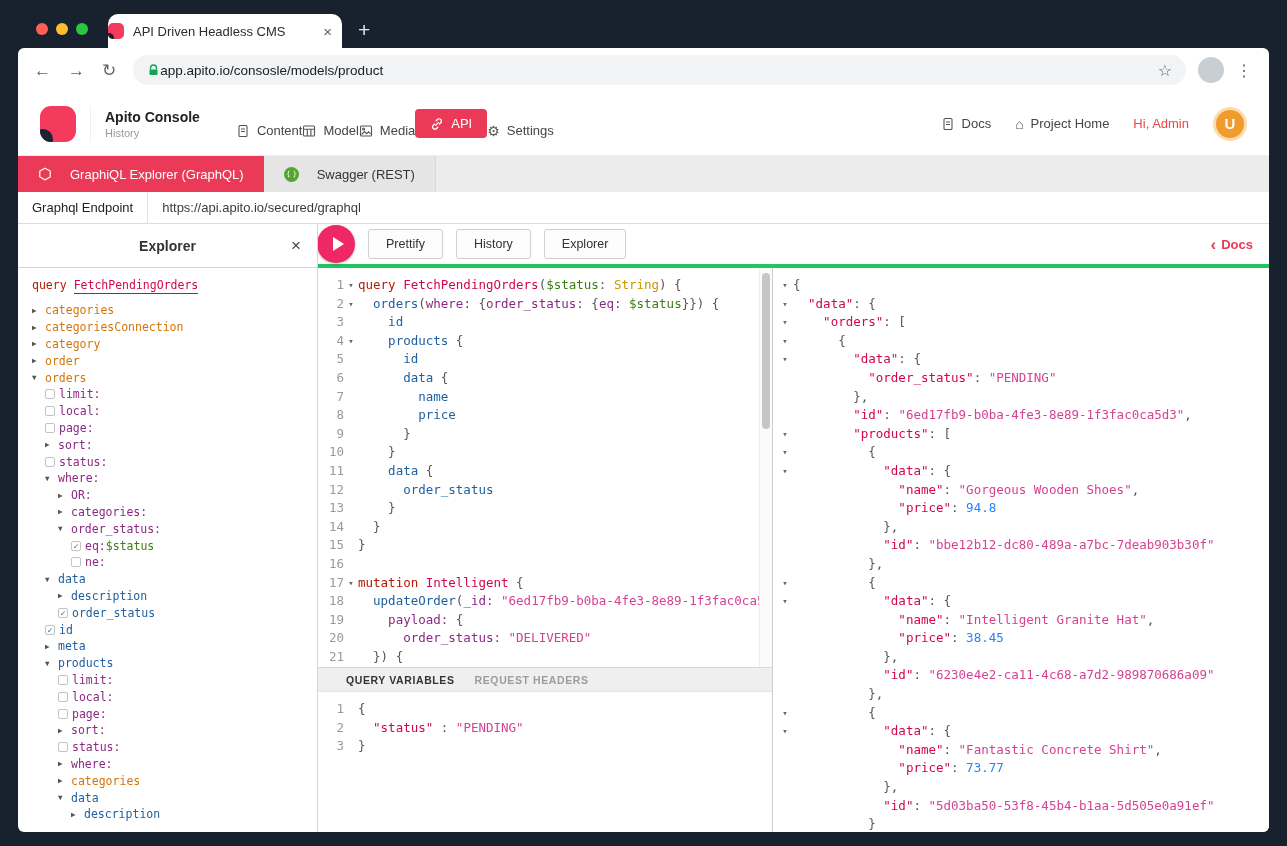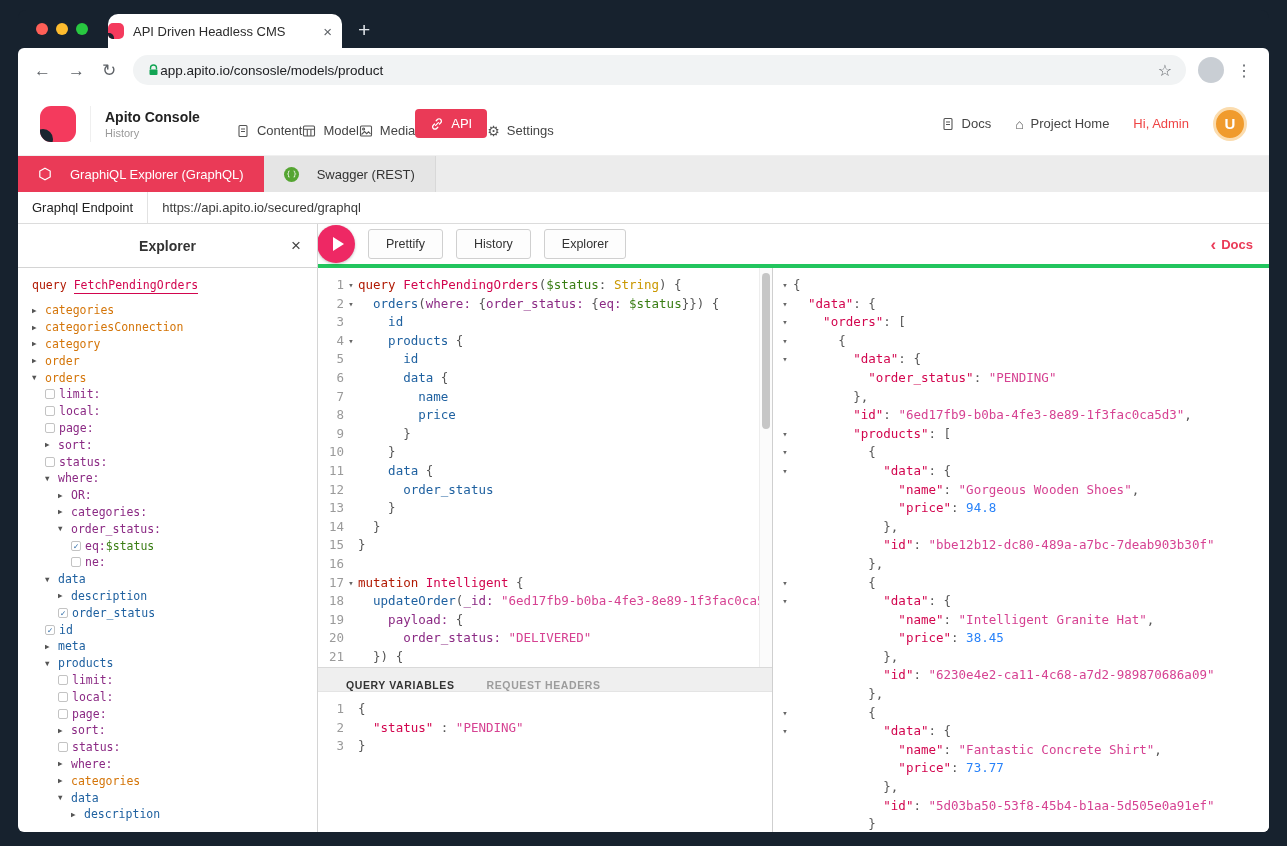--- a/index.html
+++ b/index.html
@@ -81,21 +81,21 @@
   .workspace{flex:1;display:flex;overflow:hidden}
   .editor-col{width:455px;flex-shrink:0;display:flex;flex-direction:column;overflow:hidden;border-right:1px solid #cfcfcf}
   .code-area{flex:1;overflow:hidden;padding-top:8px;position:relative}
   .code-line{display:flex;height:18.6px;line-height:18.6px;font-family:"DejaVu Sans Mono",monospace;font-size:12.5px}
   .code-line span{white-space:pre}
   .ln{width:26px;text-align:right;color:#9a9a9a;flex-shrink:0}
   .fold{width:14px;text-align:center;color:#666;font-size:9px;flex-shrink:0}
   .code-scrollbar{position:absolute;right:0;top:0;bottom:0;width:13px;background:#fbfbfb;border-left:1px solid #ededed}
   .scroll-thumb{position:absolute;top:5px;left:2px;width:8px;height:156px;background:#c6c6c6;border-radius:4px}
 
-  .var-header{height:25px;background:#efefef;border-top:1px solid #d9d9d9;border-bottom:1px solid #e4e4e4;display:flex;align-items:flex-end;gap:32px;padding-left:28px;font-size:10.5px;font-weight:bold;letter-spacing:0.6px;flex-shrink:0}
+  .var-header{height:25px;background:#efefef;border-top:1px solid #d9d9d9;border-bottom:1px solid #e4e4e4;display:flex;align-items:center;gap:20px;padding-left:28px;font-size:10.5px;font-weight:bold;letter-spacing:0.6px;flex-shrink:0}
   .var-tab-active{color:#333}
   .var-tab-inactive{color:#9c9c9c}
   .var-code{height:140px;padding-top:8px;flex-shrink:0}
 
   .results-col{flex:1;overflow:hidden;padding:8px 0 0 4px;background:#fff}
   .results-col .fold{width:16px}
 
   
   .tk-kw{color:#B11A04}
   .tk-def{color:#D2054E}

